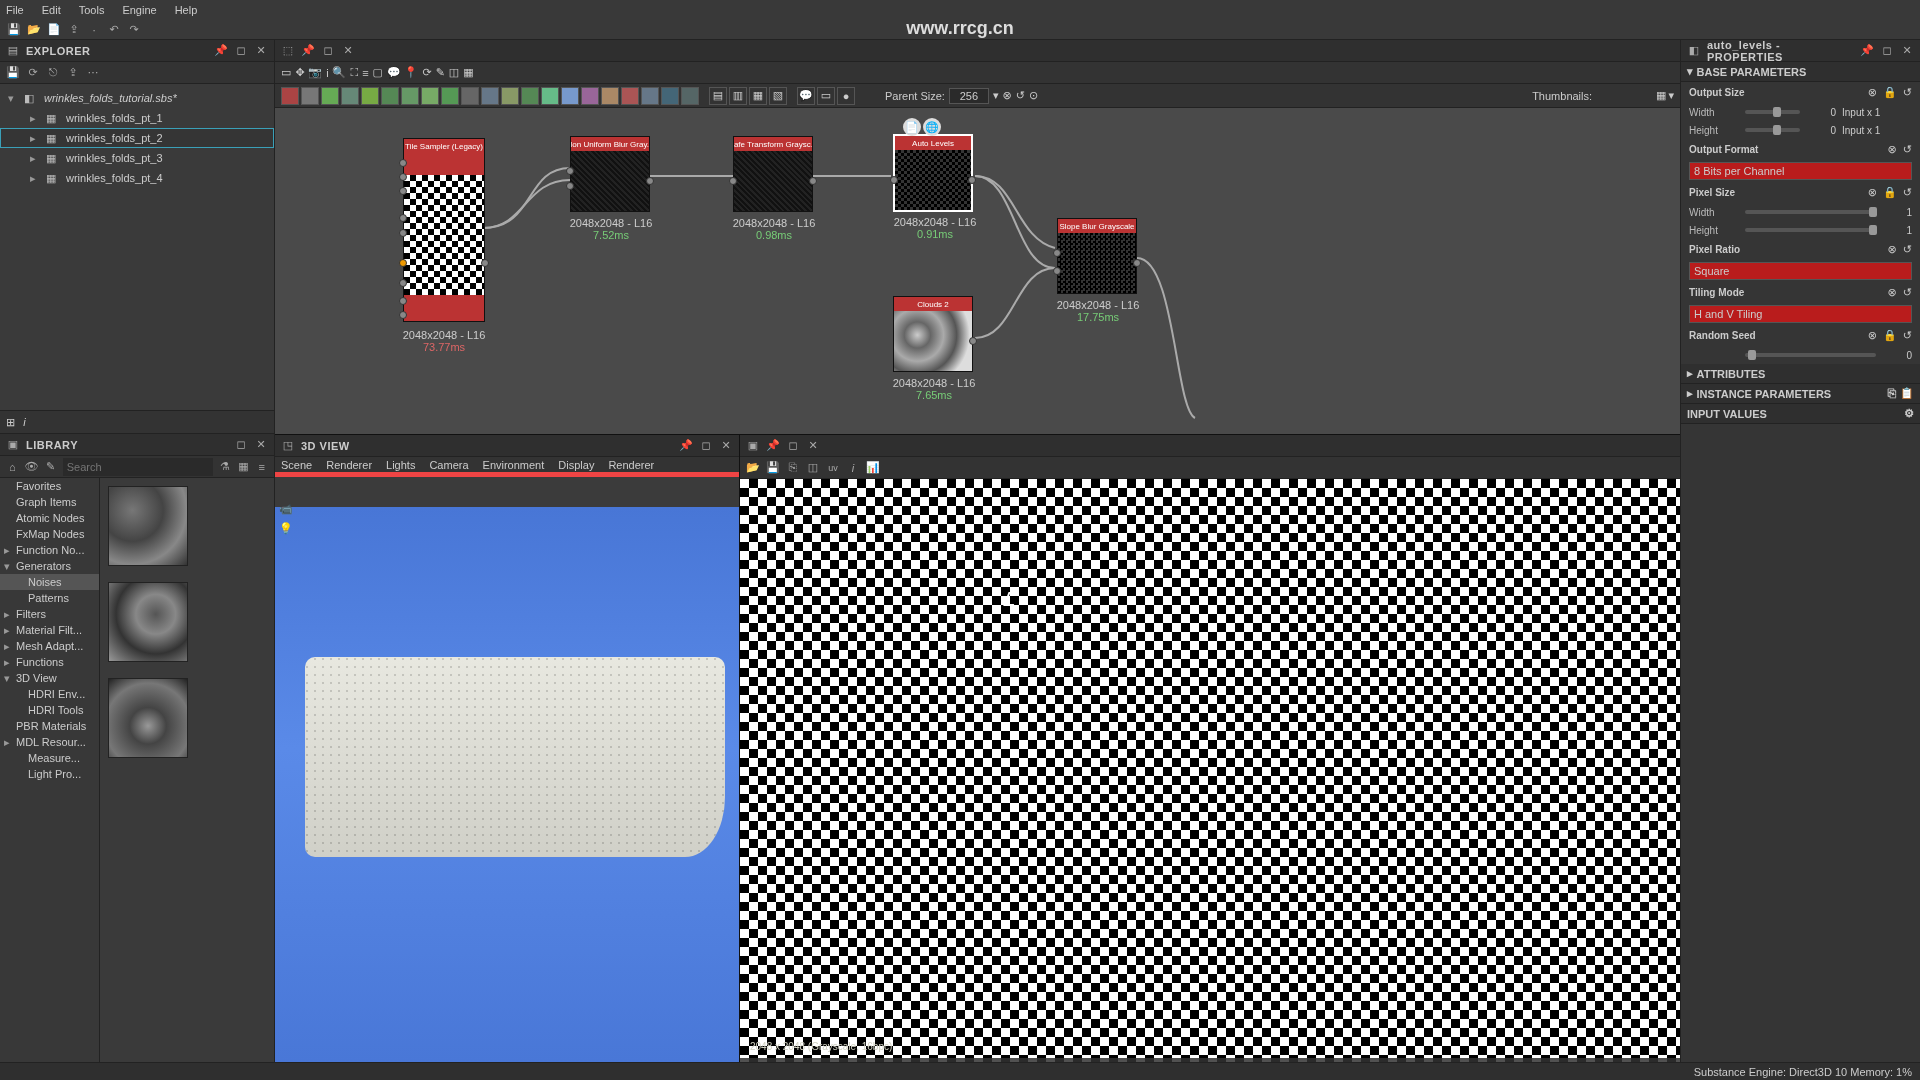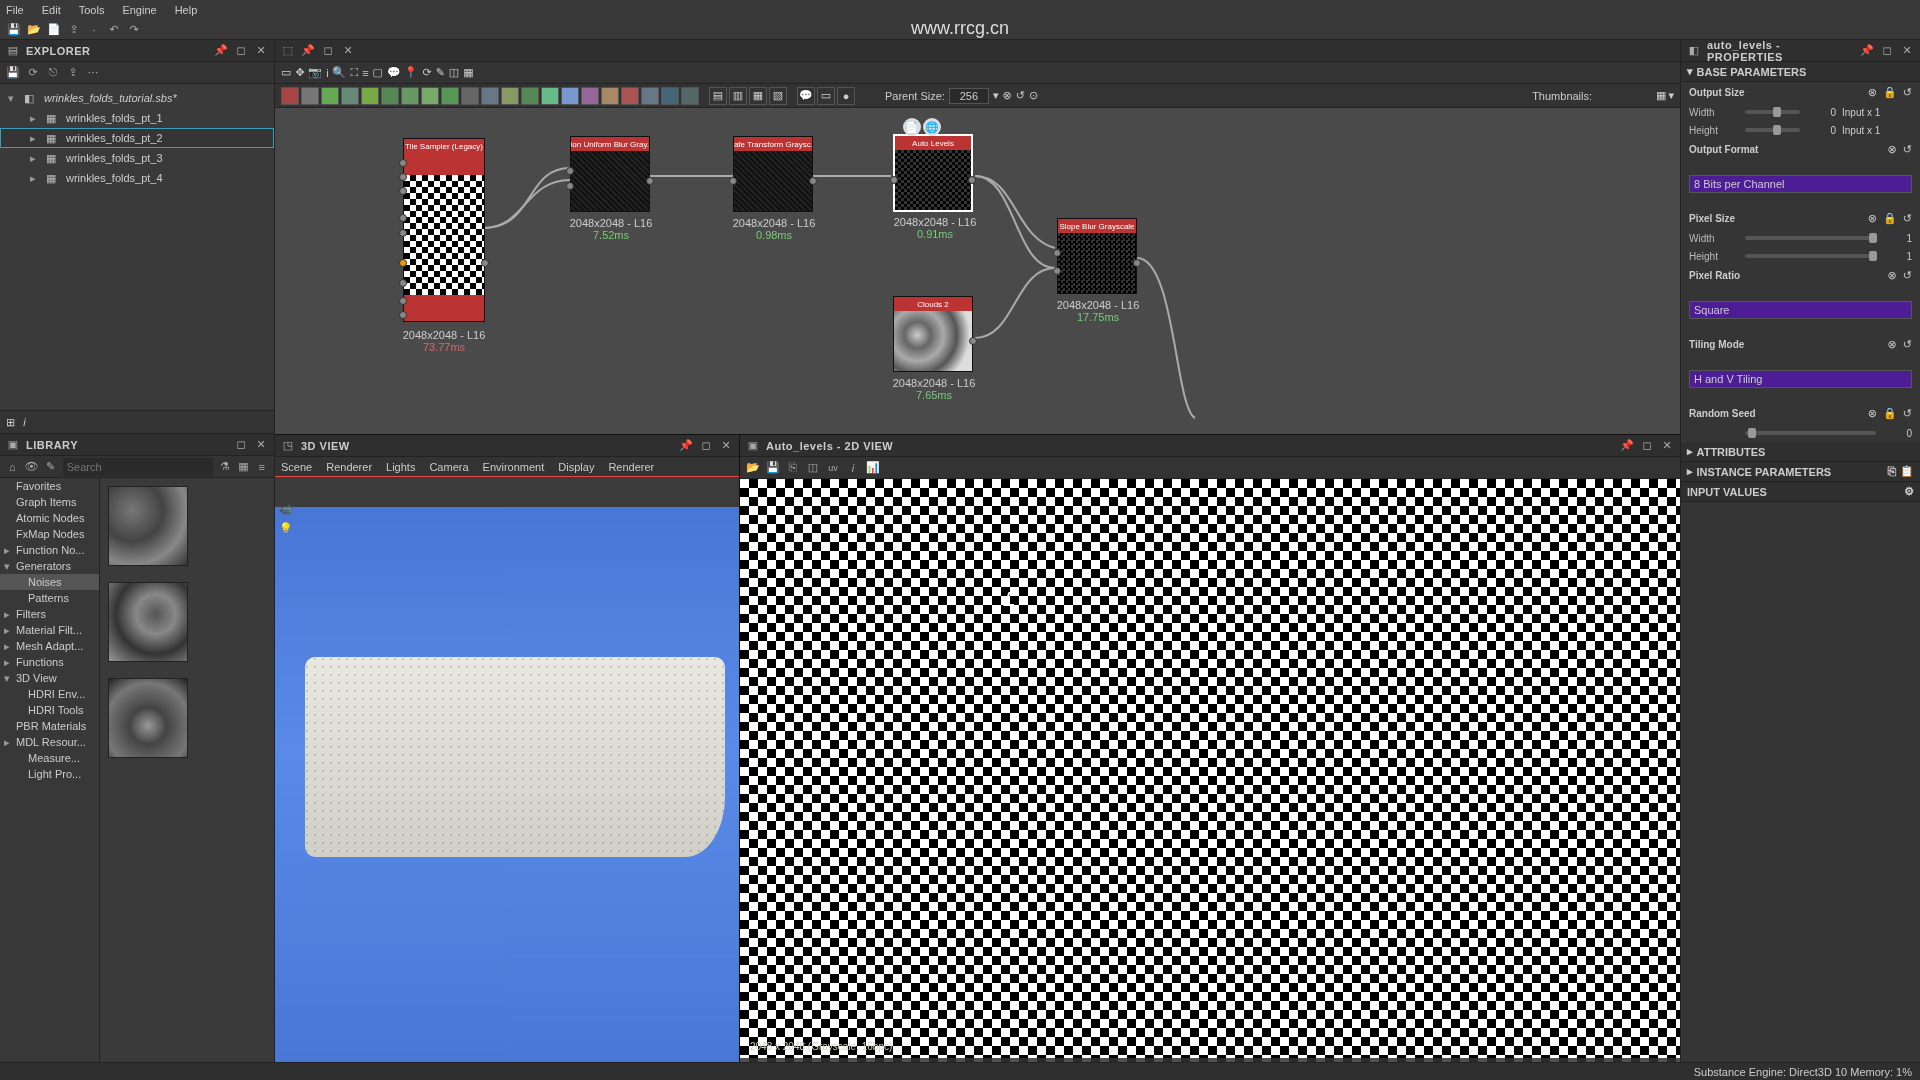--- a/index.html
+++ b/index.html
@@ -57,21 +57,21 @@
 .node-ftr .time{color:#7c7;}
 .node-ftr .time.red{color:#d66;}
 .pin{position:absolute;width:8px;height:8px;border-radius:50%;background:#888;border:1px solid #333;}
 .pin.out{right:-5px;}
 .pin.in{left:-5px;}
 .pin.orange{background:#e90;}
 svg.wires{position:absolute;inset:0;width:100%;height:100%;pointer-events:none;}
 
 .bottom-views { flex:1; display:flex; }
 .view3d { flex:0 0 465px; display:flex; flex-direction:column; border-right:1px solid #111; }
-.view3d-menubar{height:20px;background:#333;display:flex;align-items:center;padding:0 6px;gap:14px;border-bottom:1px solid #ef4444;}
+.view3d-menubar{height:20px;background:#333;display:flex;align-items:center;padding:0 6px;gap:14px;border-bottom:5px solid #ef4444;}
 .view3d-canvas{flex:1;background:linear-gradient(180deg,#3b3b3b 0%,#3b3b3b 5%,#4876d6 5%,#5a8ae8 45%,#4876d6 100%);position:relative;overflow:hidden;}
 .pillow{position:absolute;left:30px;top:180px;width:420px;height:200px;background:linear-gradient(180deg,#e8e8e0,#d0d0c8);border-radius:10px 10px 40px 10px / 10px 10px 60px 10px;}
 .pillow::before{content:"";position:absolute;inset:0;background:radial-gradient(circle at 2px 2px, rgba(0,0,0,0.15) 1px, transparent 1.5px) 0 0 / 8px 8px;border-radius:inherit;}
 .view3d-side{position:absolute;left:4px;top:26px;display:flex;flex-direction:column;gap:6px;}
 
 .view2d { flex:1; display:flex; flex-direction:column; }
 .view2d-canvas{flex:1;background:repeating-conic-gradient(#000 0 25%, #fff 0 50%) 0 0 / 18px 18px;position:relative;overflow:hidden;}
 .view2d-info{position:absolute;left:10px;bottom:28px;color:#d0d0c0;font-size:10px;}
 .view2d-bottom{position:absolute;left:0;right:0;bottom:0;height:22px;background:rgba(50,50,50,0.85);display:flex;align-items:center;justify-content:flex-end;padding:0 6px;gap:8px;}
 .cursor{position:absolute;left:266px;top:113px;width:12px;height:18px;pointer-events:none;}
@@ -82,24 +82,24 @@
 .section-hdr{height:20px;background:#2f2f2f;display:flex;align-items:center;padding:0 6px;gap:4px;font-weight:bold;border-bottom:1px solid #222;}
 .section-hdr .sp{flex:1;}
 .param{display:flex;align-items:center;padding:2px 8px;gap:6px;height:18px;}
 .param .lbl{width:50px;font-size:10px;color:#bbb;}
 .param .slider{flex:1;height:4px;background:#555;position:relative;border-radius:2px;}
 .param .slider .knob{position:absolute;top:-3px;width:8px;height:10px;background:#999;border-radius:2px;}
 .param .val{width:30px;text-align:right;font-size:10px;}
 .param .txt{width:70px;text-align:left;font-size:10px;}
 .param-head{display:flex;align-items:center;padding:4px 8px;gap:6px;}
 .param-head .lbl{flex:1;font-size:10px;font-weight:bold;}
-.dd{height:18px;background:#4c1d95;border:1px solid #555;margin:15px 8px;display:flex;align-items:center;padding:0 4px;font-size:10px;color:#888;}
+.dd{height:18px;background:#b91c1c;border:1px solid #555;margin:2px 8px;display:flex;align-items:center;padding:0 4px;font-size:10px;color:#888;}
 
 .statusbar{position:fixed;left:0;right:0;bottom:0;height:18px;background:#2f2f2f;display:flex;align-items:center;justify-content:flex-end;padding:0 8px;color:#aaa;border-top:1px solid #222;}
-.urlmark{position:fixed;left:50%;top:18px;transform:translateX(-50%);font-size:18px;color:#ddd;font-weight:normal;pointer-events:none;}
+.urlmark{position:fixed;left:50%;top:18px;transform:translateX(-50%);font-size:18px;color:#ddd;font-weight:bold;pointer-events:none;}
 
 svg{overflow:visible;}
 </style>
 </head>
 <body>
 
 <div class="menubar">
   <span>File</span>
   <span>Edit</span>
   <span>Tools</span>
@@ -468,21 +468,20 @@
           <span class="ico">💡</span>
         </div>
         <div class="pillow"></div>
         <div style="position:absolute;left:4px;bottom:4px;" class="ico">⚙</div>
       </div>
     </div>
 
     <div class="view2d">
       <div class="panel-title">
         <span class="ico">▣</span>
-        <span class="title">Auto_levels - 2D VIEW</span>
         <span class="ico">📌</span>
         <span class="ico">◻</span>
         <span class="ico">✕</span>
       </div>
       <div class="panel-toolbar">
         <span class="ico">📂</span>
         <span class="ico">💾</span>
         <span class="ico">⎘</span>
         <span class="ico">◫</span>
         <span class="ico" style="font-size:9px;">uv</span>

